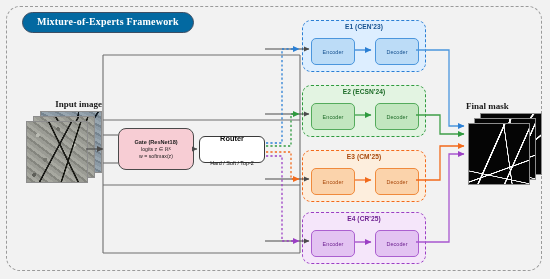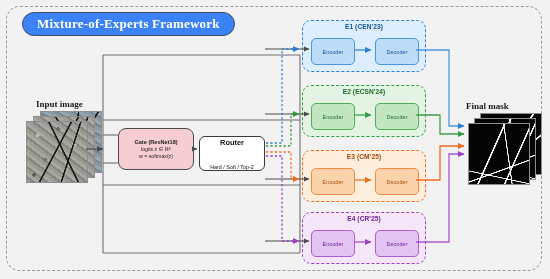--- a/index.html
+++ b/index.html
@@ -9,23 +9,23 @@
     background:#f2f2f2;
   }
   #outer-frame{
     position:absolute;left:6px;top:6px;width:536px;height:265px;
     border:1.6px dashed #9a9a9a;border-radius:14px;
     background:#f2f2f2;box-sizing:border-box;
   }
   #title-pill{
     position:absolute;left:22px;top:12px;
     padding:4px 14px 5px 14px;border-radius:13px;
-    background:#3b82f6;border:1px solid #3d4e63;
+    background:#0369a1;border:1px solid #3d4e63;
     color:#ffffff;font-family:"Liberation Serif",serif;
-    font-size:13px;font-weight:bold;letter-spacing:.2px;
+    font-size:10px;font-weight:bold;letter-spacing:.2px;
     white-space:nowrap;line-height:1;
   }
   .lbl-head{
     position:absolute;font-family:"Liberation Serif",serif;
     font-weight:bold;font-size:9px;color:#1a1a1a;white-space:nowrap;
   }
   
   .stack{position:absolute;}
   .stack .sh{position:absolute;width:62px;height:62px;
     border:1px solid #8d8d8d;box-sizing:border-box;}
@@ -88,39 +88,39 @@
   
   #gate-box{
     position:absolute;left:118px;top:128px;width:76px;height:42px;
     background:#f7cdd4;border:1.4px solid #4a4a4a;border-radius:8px;
     box-sizing:border-box;display:flex;flex-direction:column;
     align-items:center;justify-content:center;gap:1px;color:#1d1d1d;
   }
   #gate-box .g1{font-size:5.6px;font-weight:bold;}
   #gate-box .g2,#gate-box .g3{font-size:5.2px;}
   #router-box{
-    position:absolute;left:199px;top:136px;width:66px;height:35px;
+    position:absolute;left:199px;top:136px;width:66px;height:27px;
     background:#ffffff;border:1.3px solid #3a3a3a;border-radius:6px;
     box-sizing:border-box;display:flex;flex-direction:column;
     align-items:center;justify-content:center;gap:17px;color:#111;
   }
   #router-box .r1{font-size:7.4px;font-weight:bold;}
   #router-box .r2{font-size:5.4px;}
   svg#wires{position:absolute;left:0;top:0;width:550px;height:279px;overflow:visible;}
 </style>
 </head>
 <body>
 
 <div id="canvas">
 
   <div id="outer-frame"></div>
 
   <div id="title-pill">Mixture-of-Experts Framework</div>
 
-  <div class="lbl-head" style="left:36px;top:99px;width:80px;text-align:left;">Input image</div>
+  <div class="lbl-head" style="left:22px;top:99px;width:80px;text-align:right;">Input image</div>
   <div class="stack" style="left:26px;top:111px;width:76px;height:76px;">
     <div class="sh photo-b" style="left:14px;top:0;"></div>
     <div class="sh photo" style="left:7px;top:5px;"></div>
     <div class="sh photo" style="left:0px;top:10px;"></div>
   </div>
 
   <div id="gate-box">
     <div class="g1">Gate (ResNet18)</div>
     <div class="g2">logits z ∈ ℝᴷ</div>
     <div class="g3">w = softmax(z)</div>

